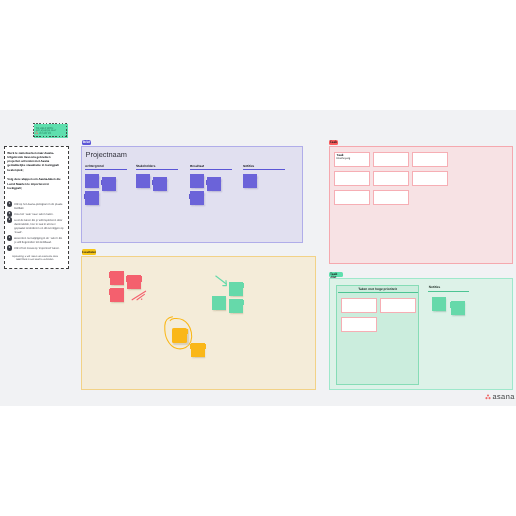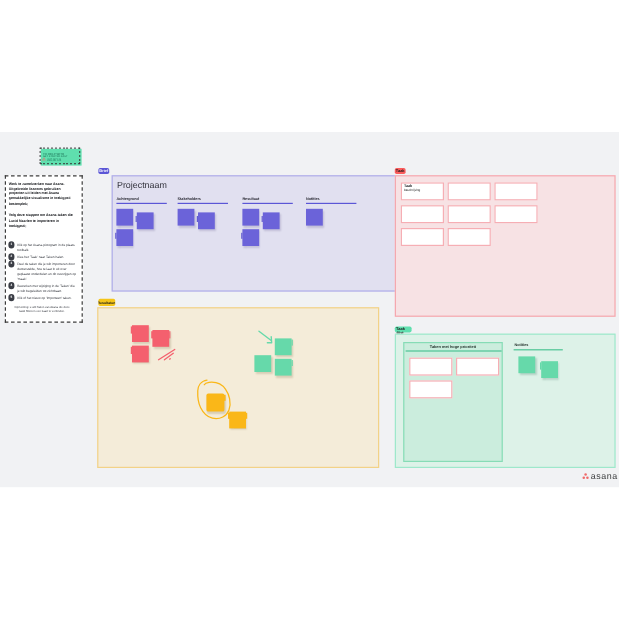--- a/index.html
+++ b/index.html
@@ -26,21 +26,21 @@
          border:0.9px dashed #3c3c3c;box-sizing:border-box;}
   #instr .body{position:absolute;left:2.3px;top:3.6px;width:55.5px;}
   #instr p{margin:0 0 5.2px 0;font-size:2.95px;line-height:4.3px;color:#14161a;font-weight:700;letter-spacing:-0.02px;}
   #instr ol{margin:13px 0 0 0;padding:0;list-style:none;width:57.6px;}
   #instr li{position:relative;padding-left:7.0px;margin-bottom:1.8px;font-size:2.7px;line-height:4.1px;color:#3a3d44;}
   #instr li .num{position:absolute;left:-0.5px;top:-1.8px;width:5.3px;height:5.3px;border-radius:50%;background:#3a3d45;
       color:#fff;font-size:2.6px;display:flex;align-items:center;justify-content:center;font-weight:700;line-height:1;}
   #instr .foot{margin-top:5.2px;font-size:2.35px;line-height:2.9px;color:#3a3d44;text-align:center;padding:0 3.6px;}
 
   
-  #brief{left:81px;top:146px;width:245px;height:97px;background:#e1e0f0;border-color:#b0ade9;margin-left:12px;}
+  #brief{left:81px;top:146px;width:222px;height:97px;background:#e1e0f0;border-color:#b0ade9;}
   #brief .title{position:absolute;left:3.5px;top:3px;font-size:7.4px;color:#33333d;letter-spacing:0px;}
   .col{position:absolute;}
   .col .hd{font-size:3.1px;font-weight:700;color:#24242e;line-height:3.2px;}
   .col .rule{position:absolute;left:0;top:4.4px;height:1.1px;background:#5b56d6;}
   .pnote{position:absolute;width:14px;height:14px;background:#6b63d9;box-shadow:1px 1.6px 1.4px rgba(70,60,120,.20);}
   .pnote.ear::before{content:'';position:absolute;left:-1.2px;top:2.9px;width:1.3px;height:4.8px;background:#615ad0;}
   .rnote{position:absolute;width:14.2px;height:14.2px;box-shadow:1.2px 1.6px 1.4px rgba(120,100,60,.22);}
   .rnote.ear-l::before{content:'';position:absolute;left:-1px;top:1px;width:1.6px;height:5.5px;background:inherit;}
     .rnote.rounded{border-radius:1.6px;width:15.3px;height:15px;}
   .rnote.ear-r::after{content:'';position:absolute;right:-1.2px;top:1px;width:1.8px;height:5.5px;background:inherit;}

